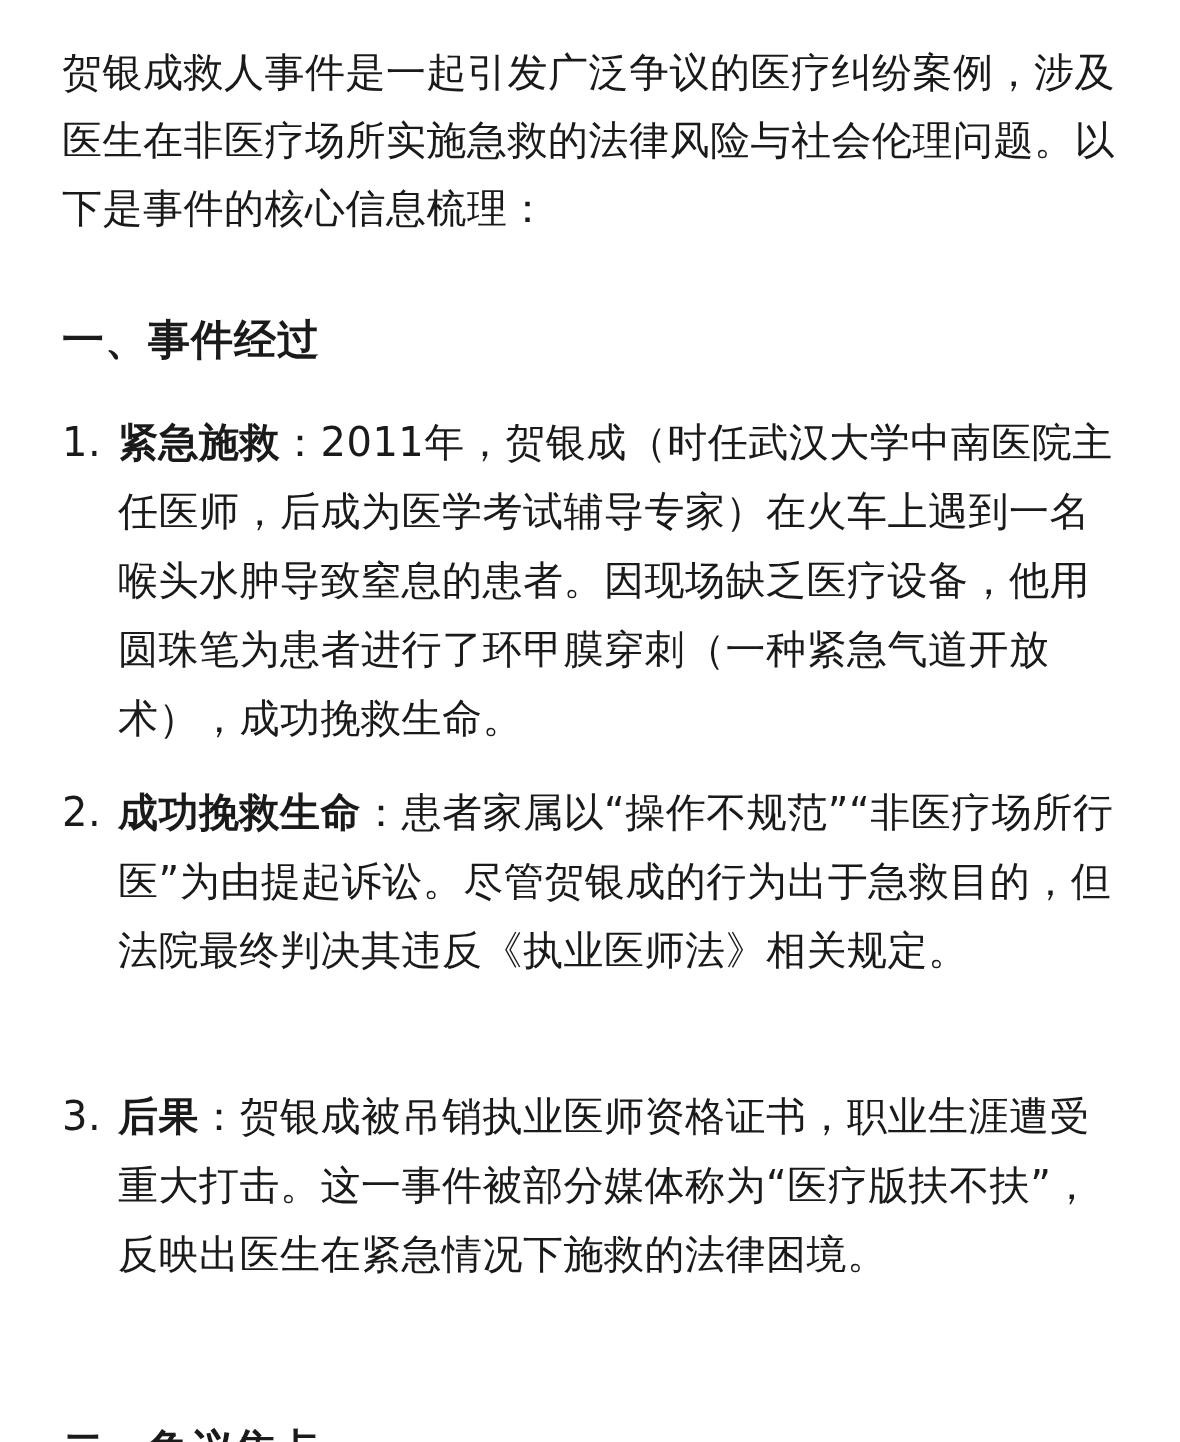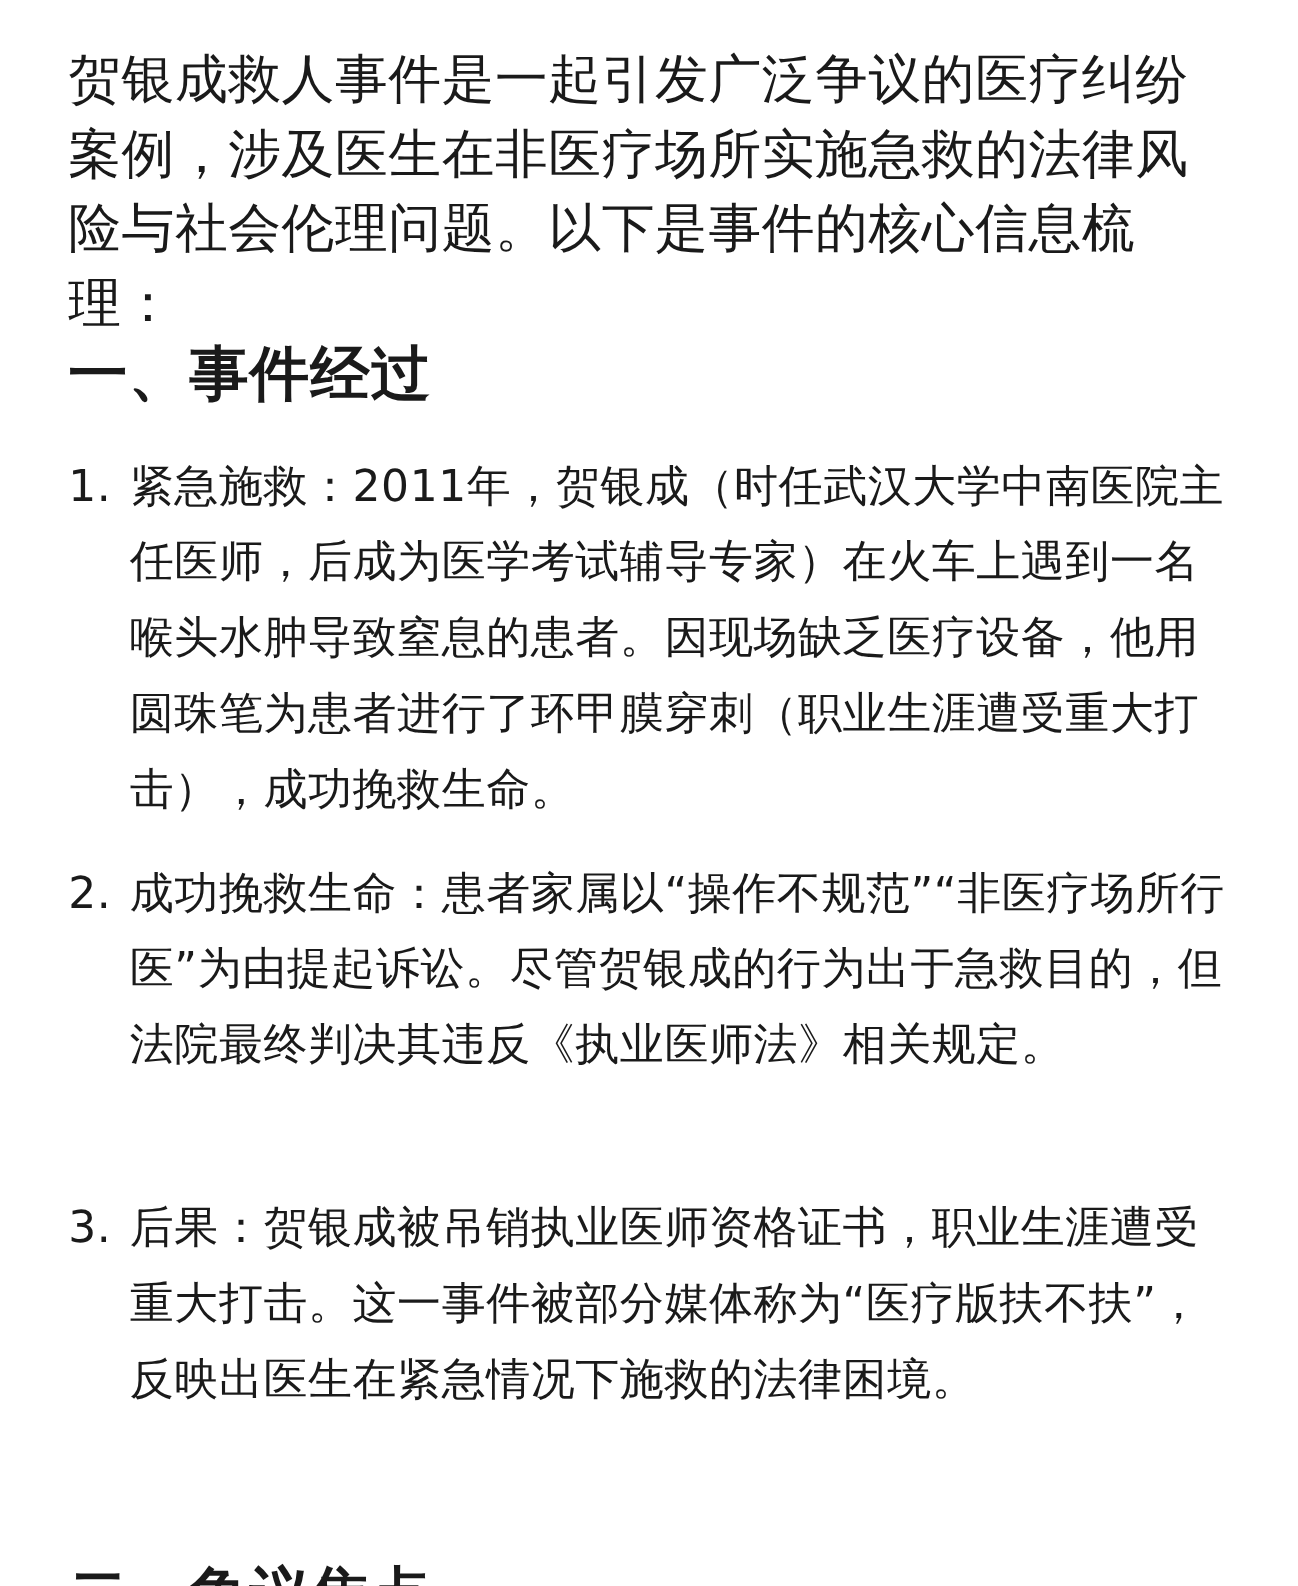--- a/index.html
+++ b/index.html
@@ -15,27 +15,27 @@
       font-family: "DejaVu Sans", "Liberation Sans", sans-serif;
       color: #1a1a1a;
     }
     .doc {
       position: absolute;
       left: 62px;
       top: 38px;
       width: 1060px;
     }
     .intro {
-      font-size: 48px;
+      font-size: 40px;
       line-height: 68px;
       margin: 0;
       letter-spacing: 0.5px;
     }
     .section-heading {
-      font-size: 54px;
+      font-size: 42px;
       font-weight: bold;
       margin: 0;
       position: absolute;
       left: 0;
       line-height: 60px;
       letter-spacing: 1px;
     }
     .list {
       list-style: none;
       margin: 0;
@@ -51,35 +51,35 @@
       line-height: 69px;
       letter-spacing: 0.5px;
     }
     .list-num {
       position: absolute;
       left: 0;
       top: 0;
       font-weight: normal;
     }
     .term {
-      font-weight: normal;
+      font-weight: bold;
     }
   </style>
 </head>
 <body>
 
 <div class="doc">
   <p class="intro">贺银成救人事件是一起引发广泛争议的医疗纠纷案例，涉及医生在非医疗场所实施急救的法律风险与社会伦理问题。以下是事件的核心信息梳理：</p>
 
   <h2 class="section-heading" style="top:272px;">一、事件经过</h2>
 
   <ol class="list" style="top:370px;">
     <li class="list-item">
       <span class="list-num">1.</span>
-      <span class="term">紧急施救</span><span>：</span><span>2011年，贺银成（时任武汉大学中南医院主任医师，后成为医学考试辅导专家）在火车上遇到一名喉头水肿导致窒息的患者。因现场缺乏医疗设备，他用圆珠笔为患者进行了环甲膜穿刺（职业生涯遭受重大打击），成功挽救生命。</span>
+      <span class="term">紧急施救</span><span>：</span><span>2011年，贺银成（时任武汉大学中南医院主任医师，后成为医学考试辅导专家）在火车上遇到一名喉头水肿导致窒息的患者。因现场缺乏医疗设备，他用圆珠笔为患者进行了环甲膜穿刺（一种紧急气道开放术），成功挽救生命。</span>
     </li>
   </ol>
 
   <ol class="list" style="top:740px;">
     <li class="list-item">
       <span class="list-num">2.</span>
       <span class="term">成功挽救生命</span><span>：</span><span>患者家属以“操作不规范”“非医疗场所行医”为由提起诉讼。尽管贺银成的行为出于急救目的，但法院最终判决其违反《执业医师法》相关规定。</span>
     </li>
   </ol>
 

